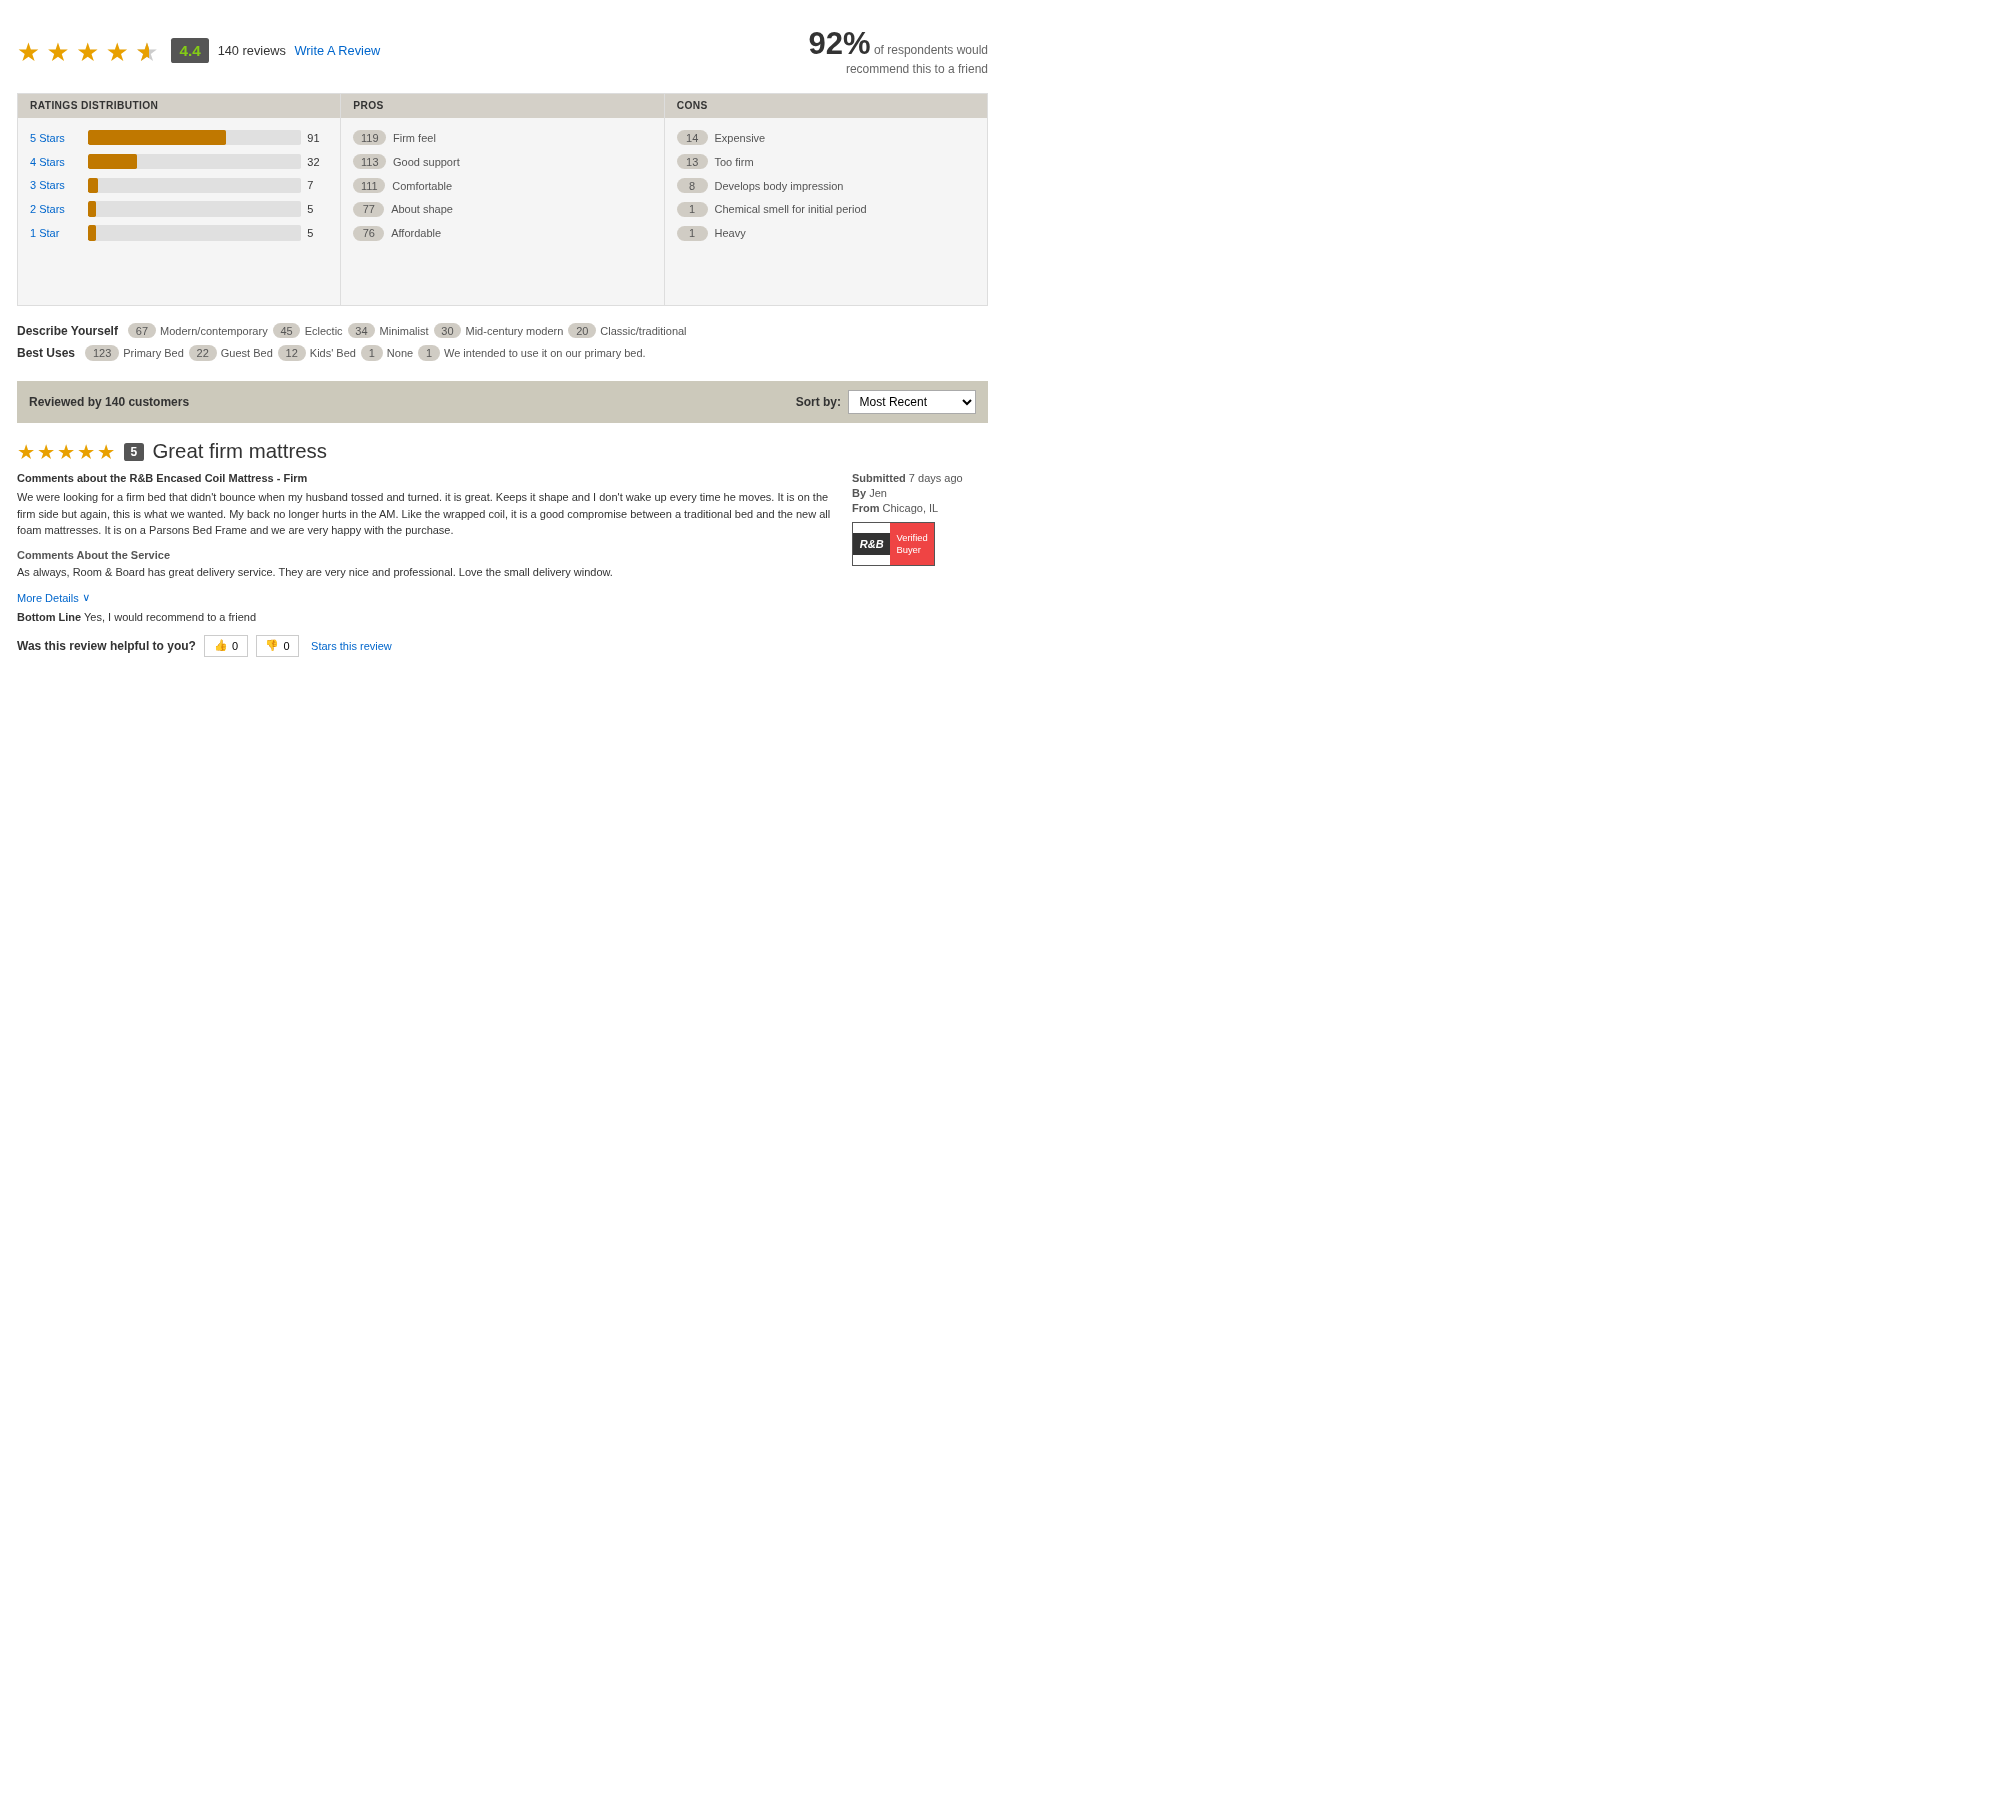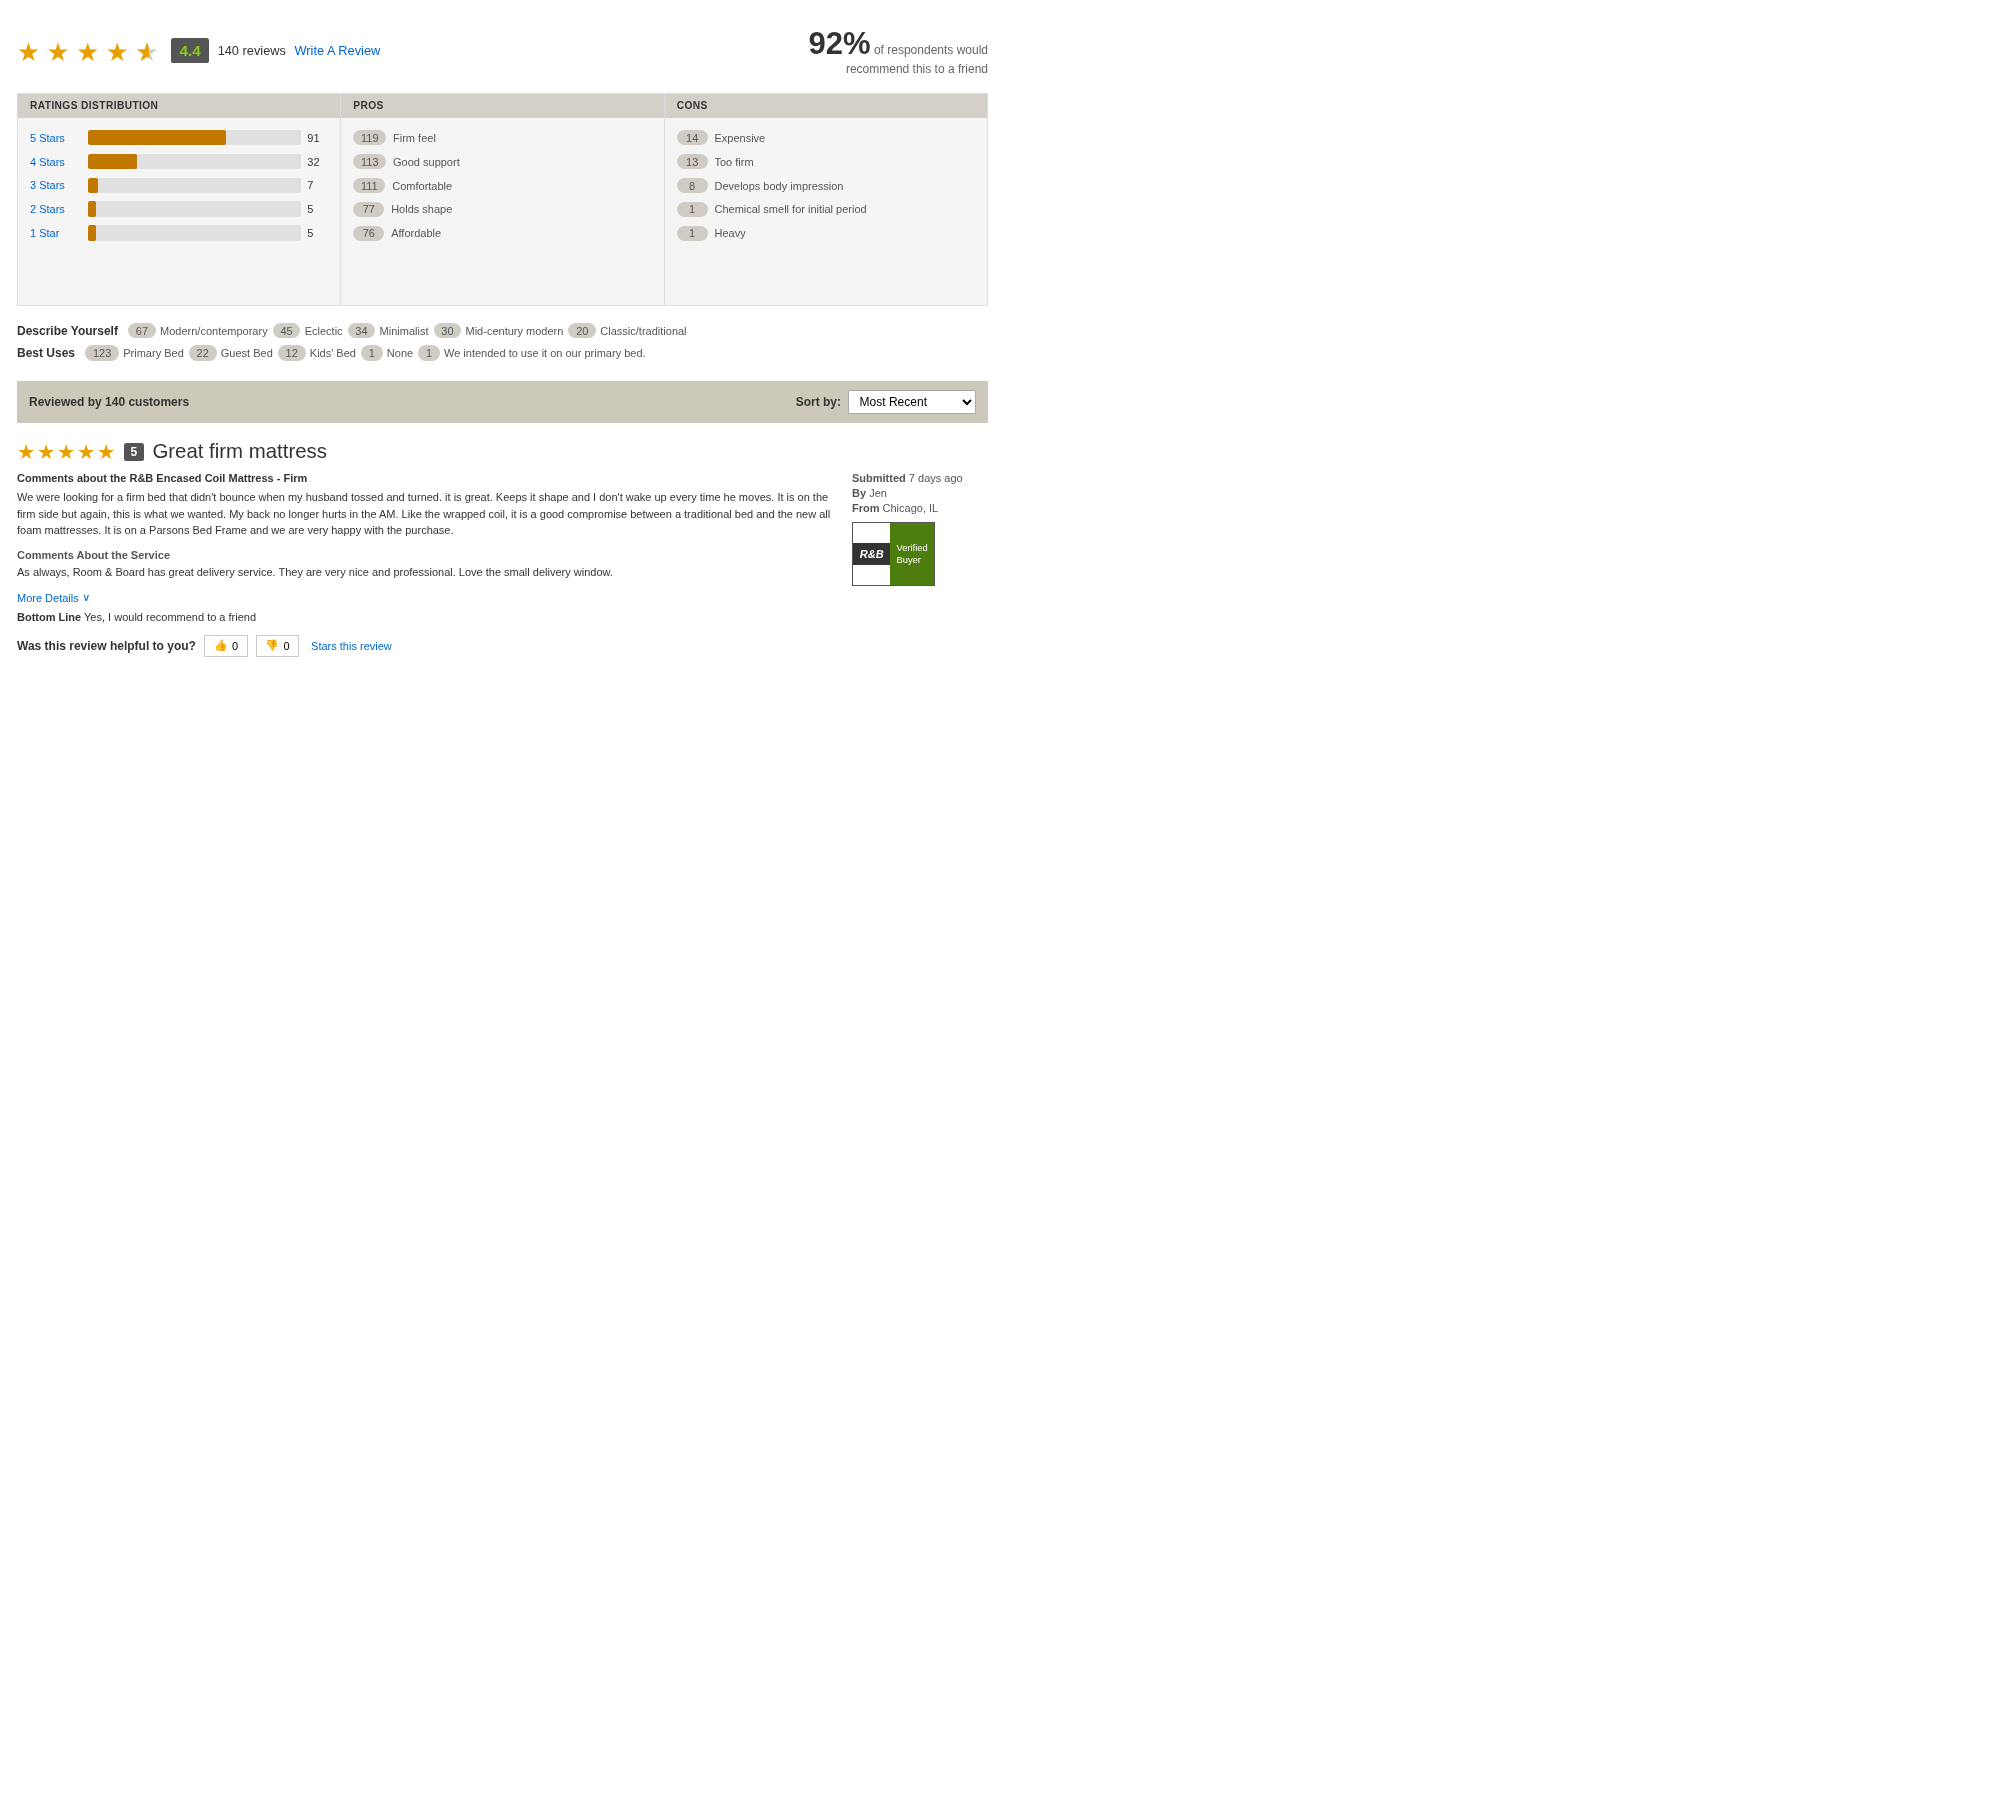--- a/index.html
+++ b/index.html
@@ -322,24 +322,24 @@
     }
     .verified-logo {
       background: #333;
       color: #fff;
       font-size: 11px;
       font-weight: bold;
       padding: 5.1px 6.8px;
       font-style: italic;
     }
     .verified-text {
-      background: #4d7c0f;
+      background: #ef4444;
       color: #fff;
       font-size: 9.4px;
-      padding: 19px 6px;
+      padding: 9px 6px;
       line-height: 1.3;
     }
   </style>
 </head>
 <body>
 
 <div class="header-rating">
   <div class="header-left">
     <div class="stars-row">
       <span class="star star-full">★</span>
@@ -414,21 +414,21 @@
       <div class="pro-con-item">
         <span class="badge">113</span>
         <span class="pro-con-label">Good support</span>
       </div>
       <div class="pro-con-item">
         <span class="badge">111</span>
         <span class="pro-con-label">Comfortable</span>
       </div>
       <div class="pro-con-item">
         <span class="badge">77</span>
-        <span class="pro-con-label">Holds shape</span>
+        <span class="pro-con-label">About shape</span>
       </div>
       <div class="pro-con-item">
         <span class="badge">76</span>
         <span class="pro-con-label">Affordable</span>
       </div>
     </div>
   </div>
 
   <div class="col-section">
     <div class="col-header">CONS</div>

